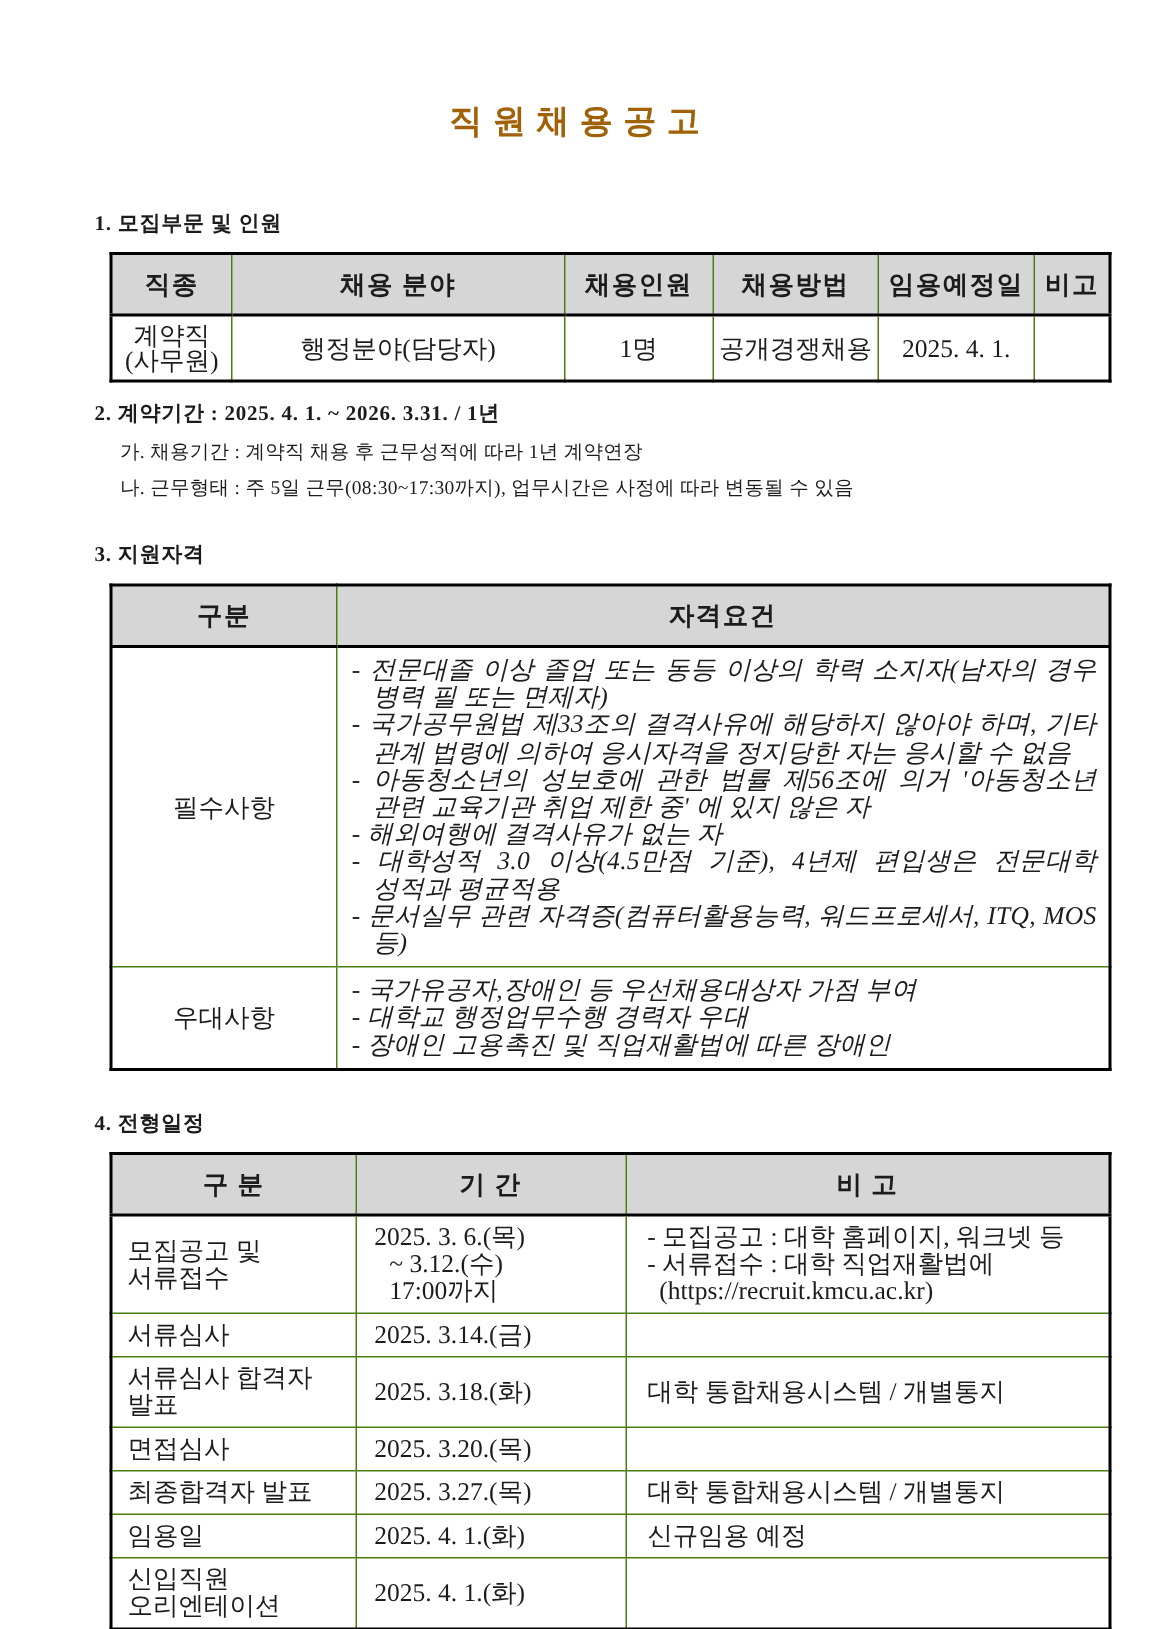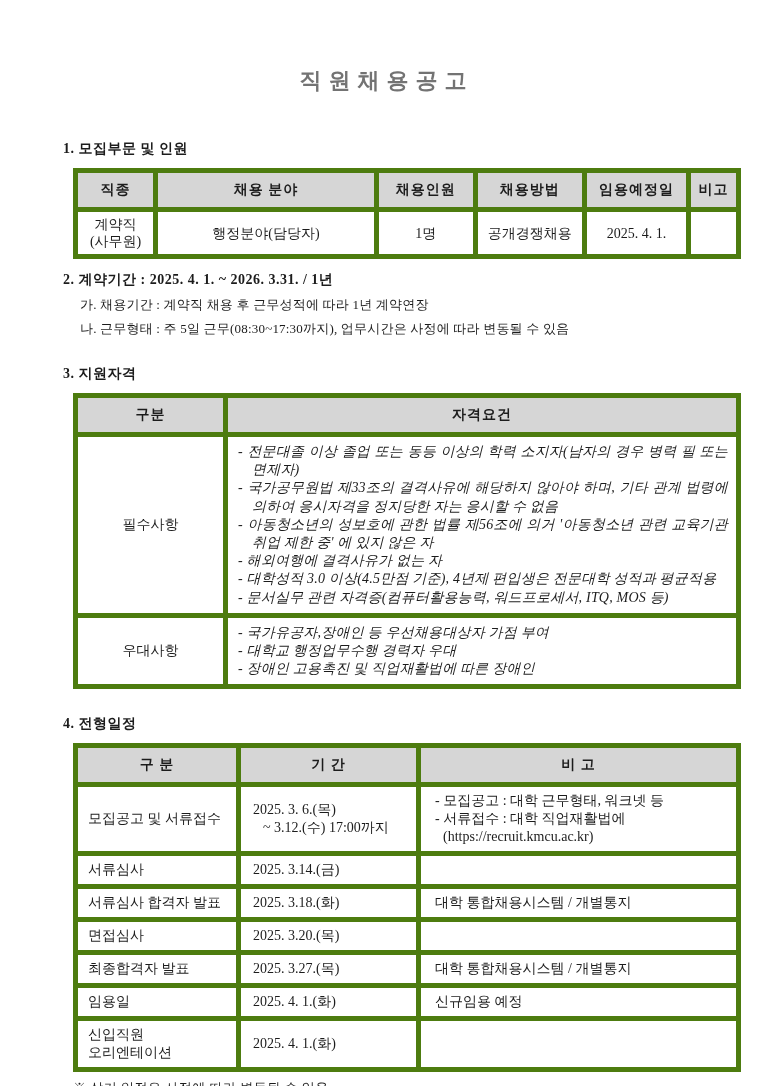--- a/index.html
+++ b/index.html
@@ -14,21 +14,21 @@
     font-size: 13px;
     padding: 66px 58px 0 63px;
     overflow: hidden;
   }
   .doc-title {
     margin: 0 0 44px 0;
     text-align: center;
     font-size: 22px;
     font-weight: bold;
     letter-spacing: 7px;
-    color: #737373;
+    color: #a16207;
   }
   .sec-heading {
     margin: 0 0 10px 0;
     font-size: 14px;
     font-weight: bold;
     letter-spacing: 0.5px;
   }
   .mt-sec2 { margin-top: 12px; margin-bottom: 4px; }
   .mt-sec3 { margin-top: 24px; }
   .mt-sec4 { margin-top: 26px; }
@@ -38,22 +38,22 @@
     letter-spacing: 0.2px;
   }
   table {
     border-collapse: collapse;
     table-layout: fixed;
     width: 668px;
     margin-left: 10px;
     border: 2px solid #000;
   }
   th, td {
-    border: 5px solid #4d7c0f;
-    font-size: 14px;
+    border: 1px solid #4d7c0f;
+    font-size: 17px;
     vertical-align: middle;
     word-break: keep-all;
   }
   thead th {
     background: #d6d6d6;
     border-bottom: 2px solid #000;
     font-weight: bold;
     text-align: center;
     padding: 8px 2px;
     letter-spacing: 1px;
@@ -182,21 +182,21 @@
       </tr>
     </thead>
     <tbody>
       <tr>
         <td class="stage">모집공고 및 서류접수</td>
         <td class="period">
           <div>2025. 3. 6.(목)</div>
           <div class="period-line2">~ 3.12.(수) 17:00까지</div>
         </td>
         <td class="note">
-          <div class="note-line">- 모집공고 : 대학 근무형태, 워크넷 등</div>
+          <div class="note-line">- 모집공고 : 대학 홈페이지, 워크넷 등</div>
           <div class="note-line">- 서류접수 : 대학 직업재활법에</div>
           <div class="note-line indent">(https://recruit.kmcu.ac.kr)</div>
         </td>
       </tr>
       <tr>
         <td class="stage">서류심사</td>
         <td class="period">2025. 3.14.(금)</td>
         <td class="note"></td>
       </tr>
       <tr>

